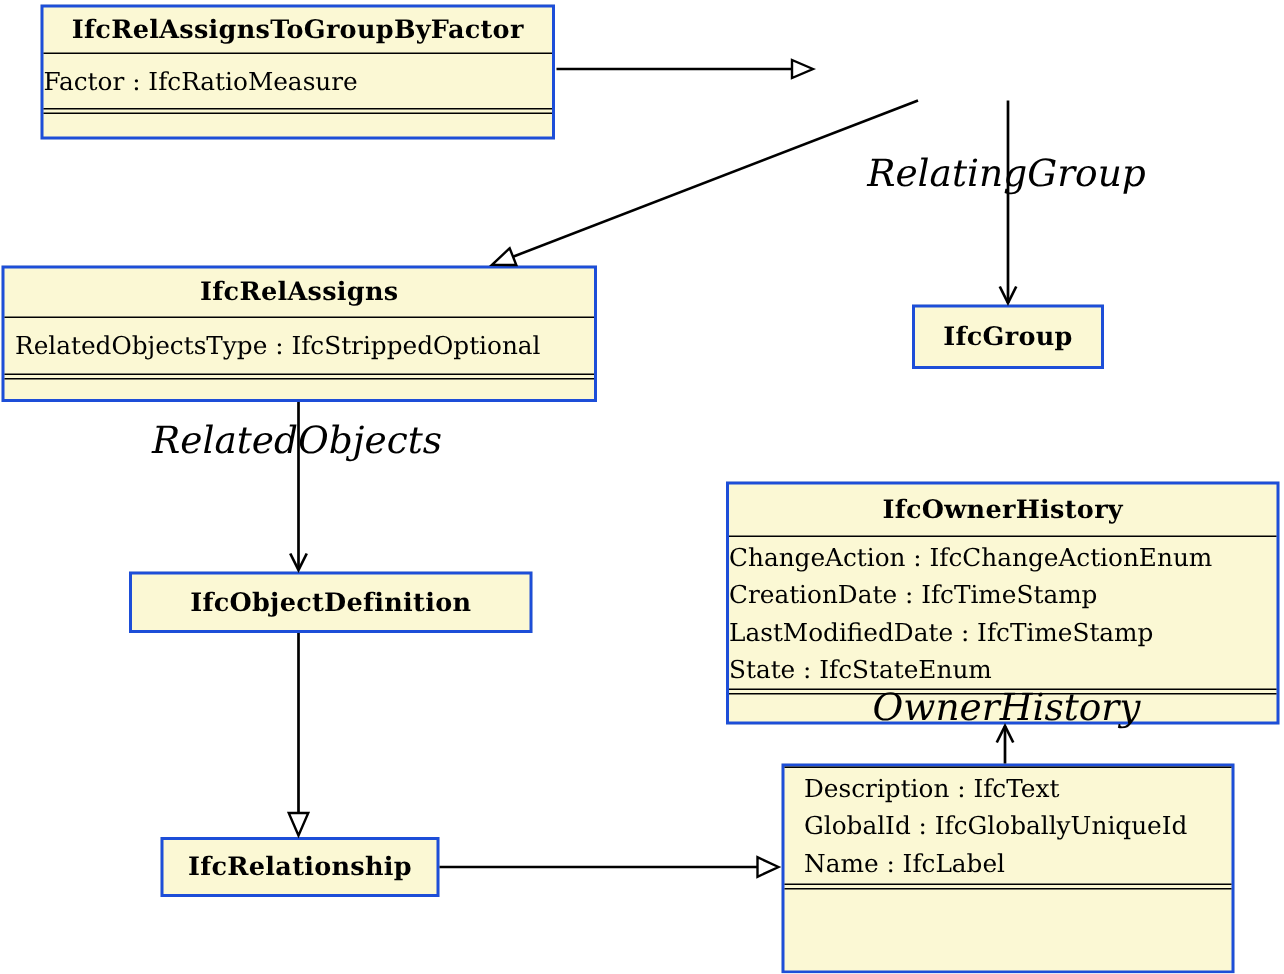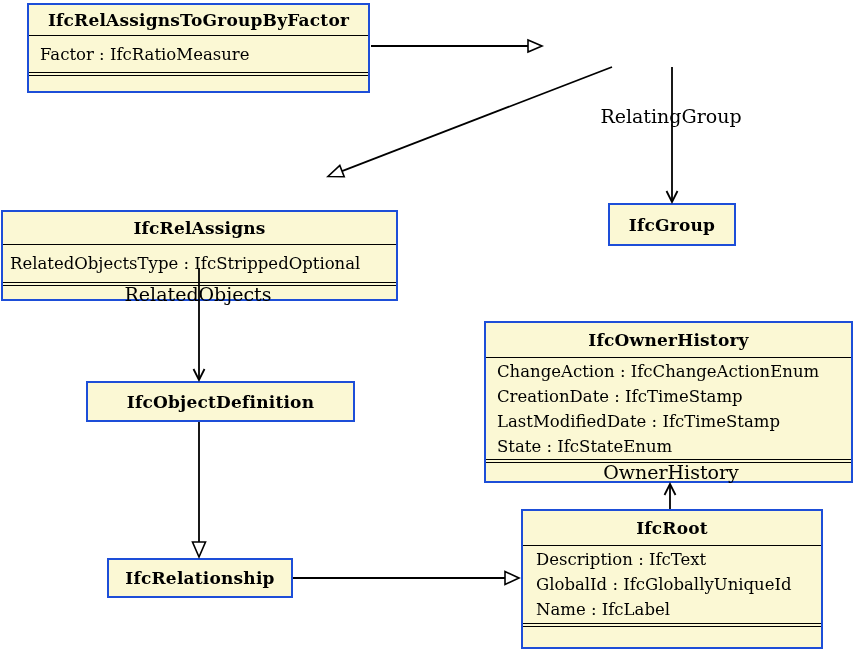--- a/index.html
+++ b/index.html
@@ -12,28 +12,29 @@
     box-sizing:border-box;display:flex;flex-direction:column;
   }
   .class-title{
     font-weight:bold;font-size:17px;display:flex;align-items:center;justify-content:center;
     flex:0 0 auto;letter-spacing:.2px;
   }
   .single .class-title{flex:1 1 auto;}
   .compartment-divider{flex:0 0 auto;border-top:1.6px solid #000;}
   .double-divider{flex:0 0 auto;height:2px;border-top:1.6px solid #000;border-bottom:1.6px solid #000;}
   .class-attrs{
-    flex:0 0 auto;font-size:16.5px;padding-left:11px;padding-right:4px;
+    flex:0 0 auto;font-size:16.5px;padding-right:4px;
     display:flex;flex-direction:column;justify-content:center;white-space:nowrap;
   }
   .class-attrs .attr{line-height:25px;}
   .empty-compartment{flex:1 1 auto;}
   .edge-label{
-    position:absolute;font-size:19px;transform:translateX(-50%);white-space:nowrap;
+    position:absolute;font-size:25px;transform:translateX(-50%);white-space:nowrap;
     line-height:20px;
+    font-style:italic;
   }
   #edges{position:absolute;left:0;top:0;width:856px;height:649px;pointer-events:none;}
   .edge-line{stroke:#000;stroke-width:1.8;fill:none;}
   .tri-open{fill:#ffffff;stroke:#000;stroke-width:1.6;stroke-linejoin:miter;}
   .vee{stroke:#000;stroke-width:1.8;fill:none;}
 </style>
 </head>
 <body>
 
 <div id="canvas">
@@ -42,21 +43,21 @@
     <div class="class-title" style="height:30px">IfcRelAssignsToGroupByFactor</div>
     <div class="compartment-divider"></div>
     <div class="class-attrs" style="height:36px">
       <div class="attr">Factor : IfcRatioMeasure</div>
     </div>
     <div class="double-divider"></div>
     <div class="empty-compartment"></div>
   </div>
 
 
-  <div class="class-box" style="left:1px;top:177px;width:397px;height:91px;margin-top:33px;">
+  <div class="class-box" style="left:1px;top:177px;width:397px;height:91px;">
     <div class="class-title" style="height:32px">IfcRelAssigns</div>
     <div class="compartment-divider"></div>
     <div class="class-attrs" style="height:37px;padding-left:7px">
       <div class="attr">RelatedObjectsType : IfcStrippedOptional</div>
     </div>
     <div class="double-divider"></div>
     <div class="empty-compartment"></div>
   </div>
 
   <div class="class-box" style="left:484px;top:321px;width:369px;height:162px;">
@@ -74,21 +75,20 @@
 
   <div class="class-box single" style="left:608px;top:203px;width:128px;height:43px;">
     <div class="class-title">IfcGroup</div>
   </div>
 
   <div class="class-box single" style="left:86px;top:381px;width:269px;height:41px;">
     <div class="class-title">IfcObjectDefinition</div>
   </div>
 
   <div class="class-box" style="left:521px;top:509px;width:302px;height:140px;">
-    <div class="class-title" style="height:34px">IfcRoot</div>
     <div class="compartment-divider"></div>
     <div class="class-attrs" style="height:77px;padding-left:13px">
       <div class="attr">Description : IfcText</div>
       <div class="attr">GlobalId : IfcGloballyUniqueId</div>
       <div class="attr">Name : IfcLabel</div>
     </div>
     <div class="double-divider"></div>
     <div class="empty-compartment"></div>
   </div>
 

